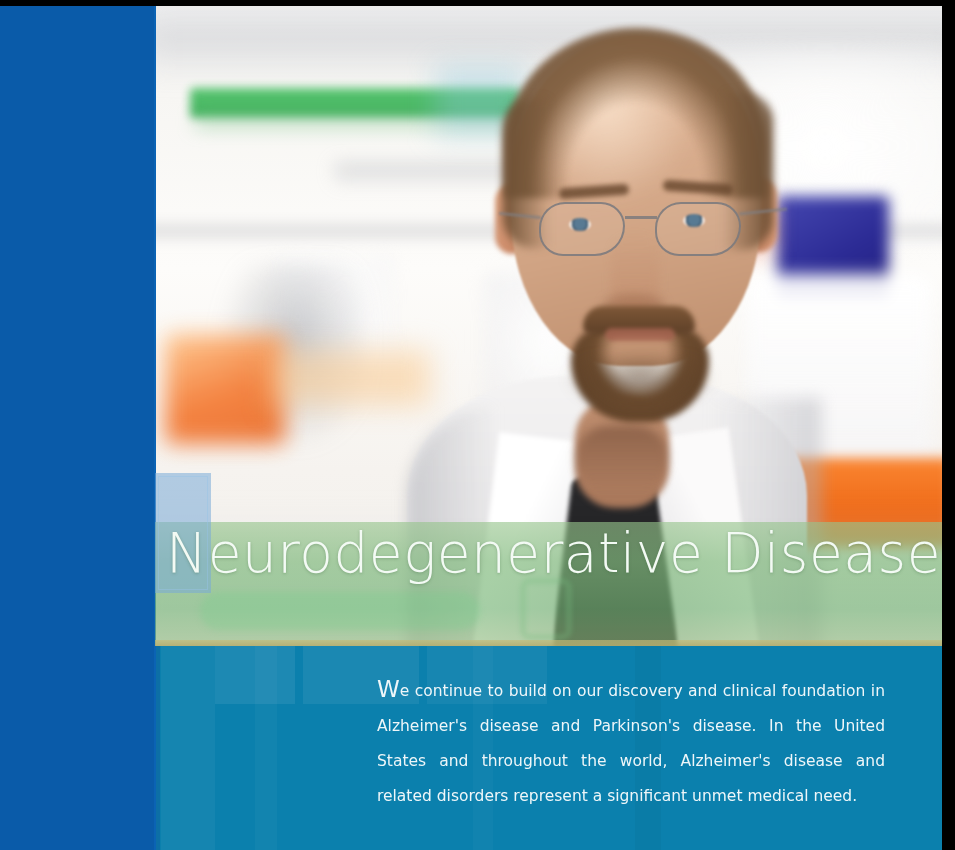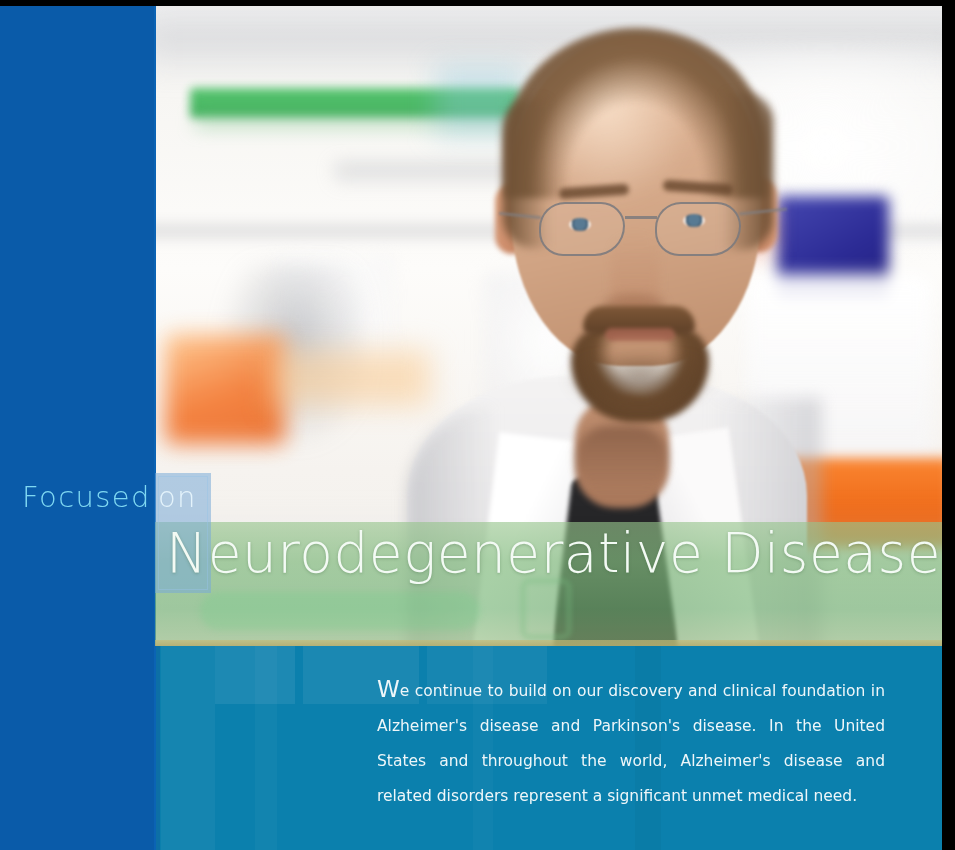--- a/index.html
+++ b/index.html
@@ -513,23 +513,20 @@
   <div class="green-band"></div>
   <div class="green-band-deco"></div>
   <div class="green-band-deco2"></div>
   <div class="tan-line"></div>
 
   <div class="blue-overlay"></div>
   <div class="blue-overlay-inner"></div>
 
   <div class="left-panel"></div>
 
-  <div class="focused-on">
-    <span class="w1">Focused</span><span class="w2">on</span>
-  </div>
 
   <div class="headline">Neurodegenerative Diseases</div>
 
   <div class="teal-panel">
     <div class="ghost g1"></div>
     <div class="ghost g2"></div>
     <div class="ghost g3"></div>
     <div class="ghost g4"></div>
     <div class="ghost g5"></div>
     <div class="ghost g6"></div>

